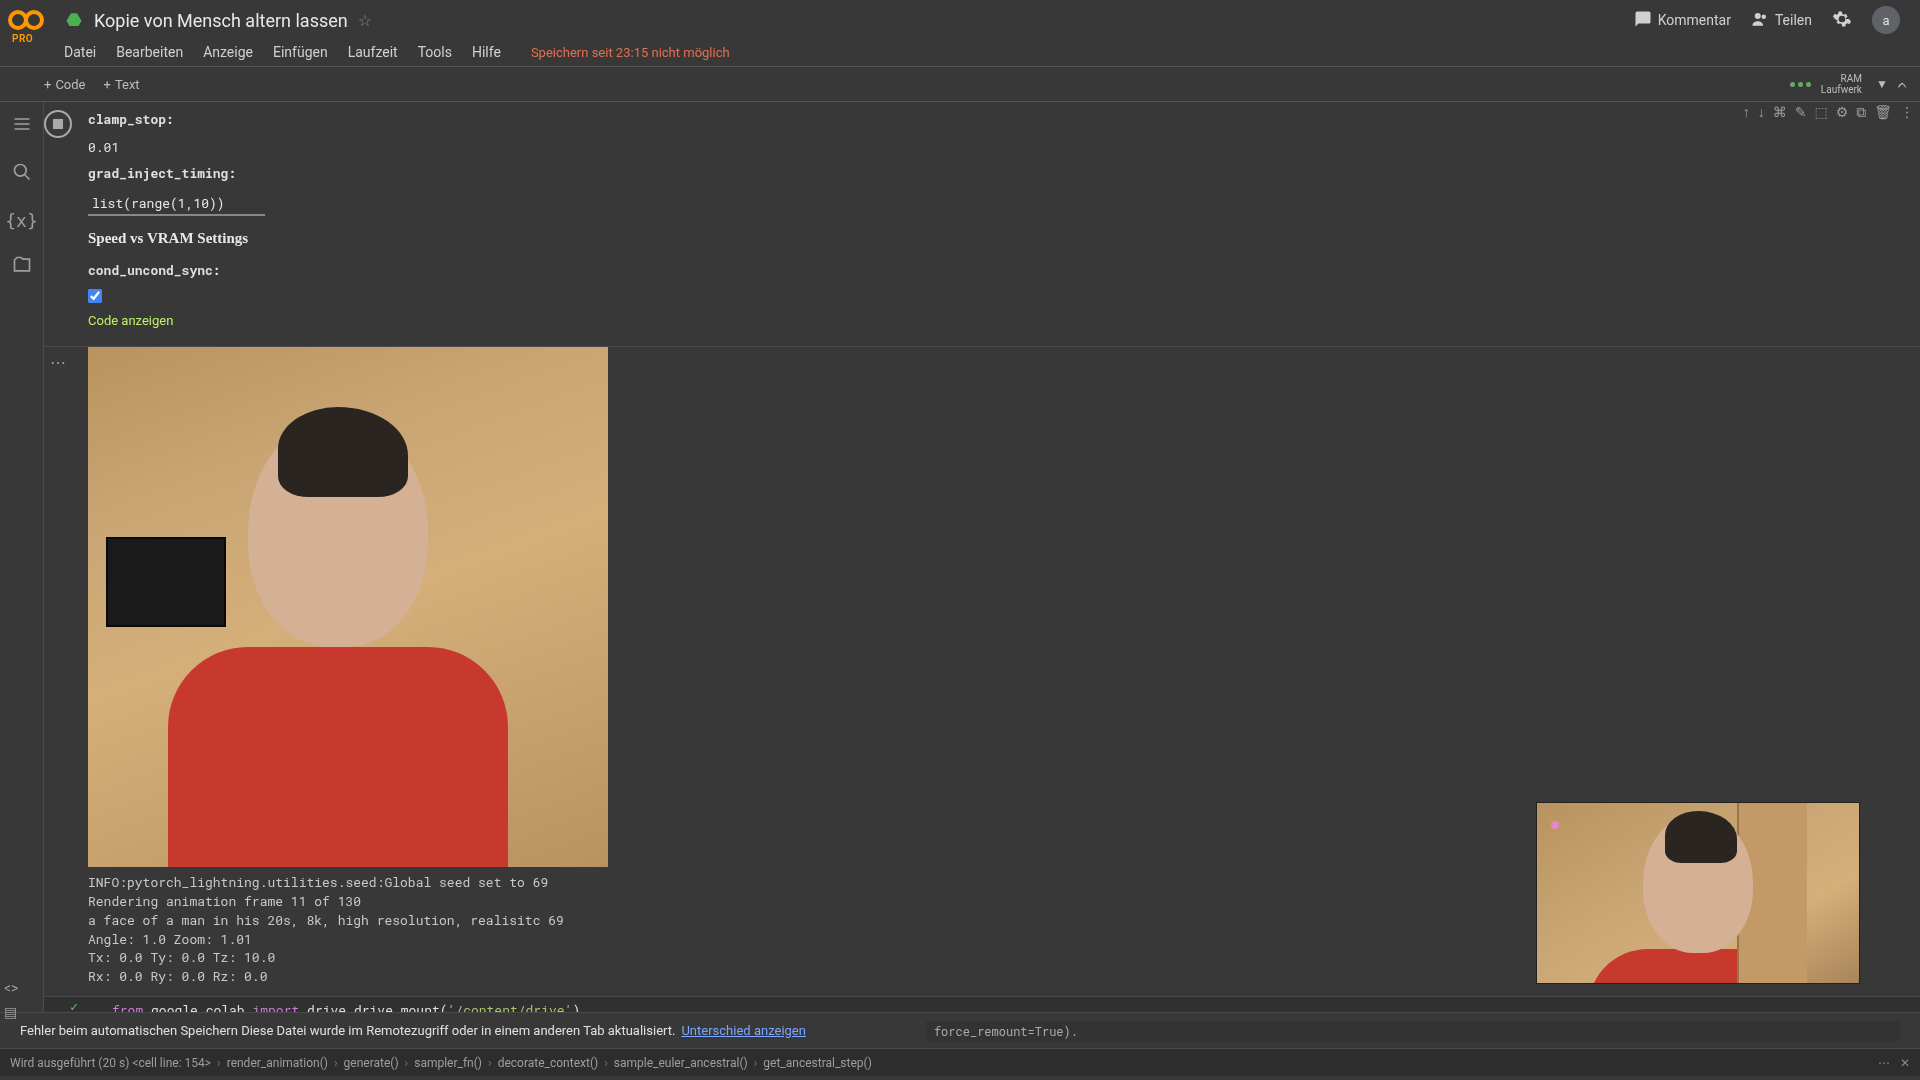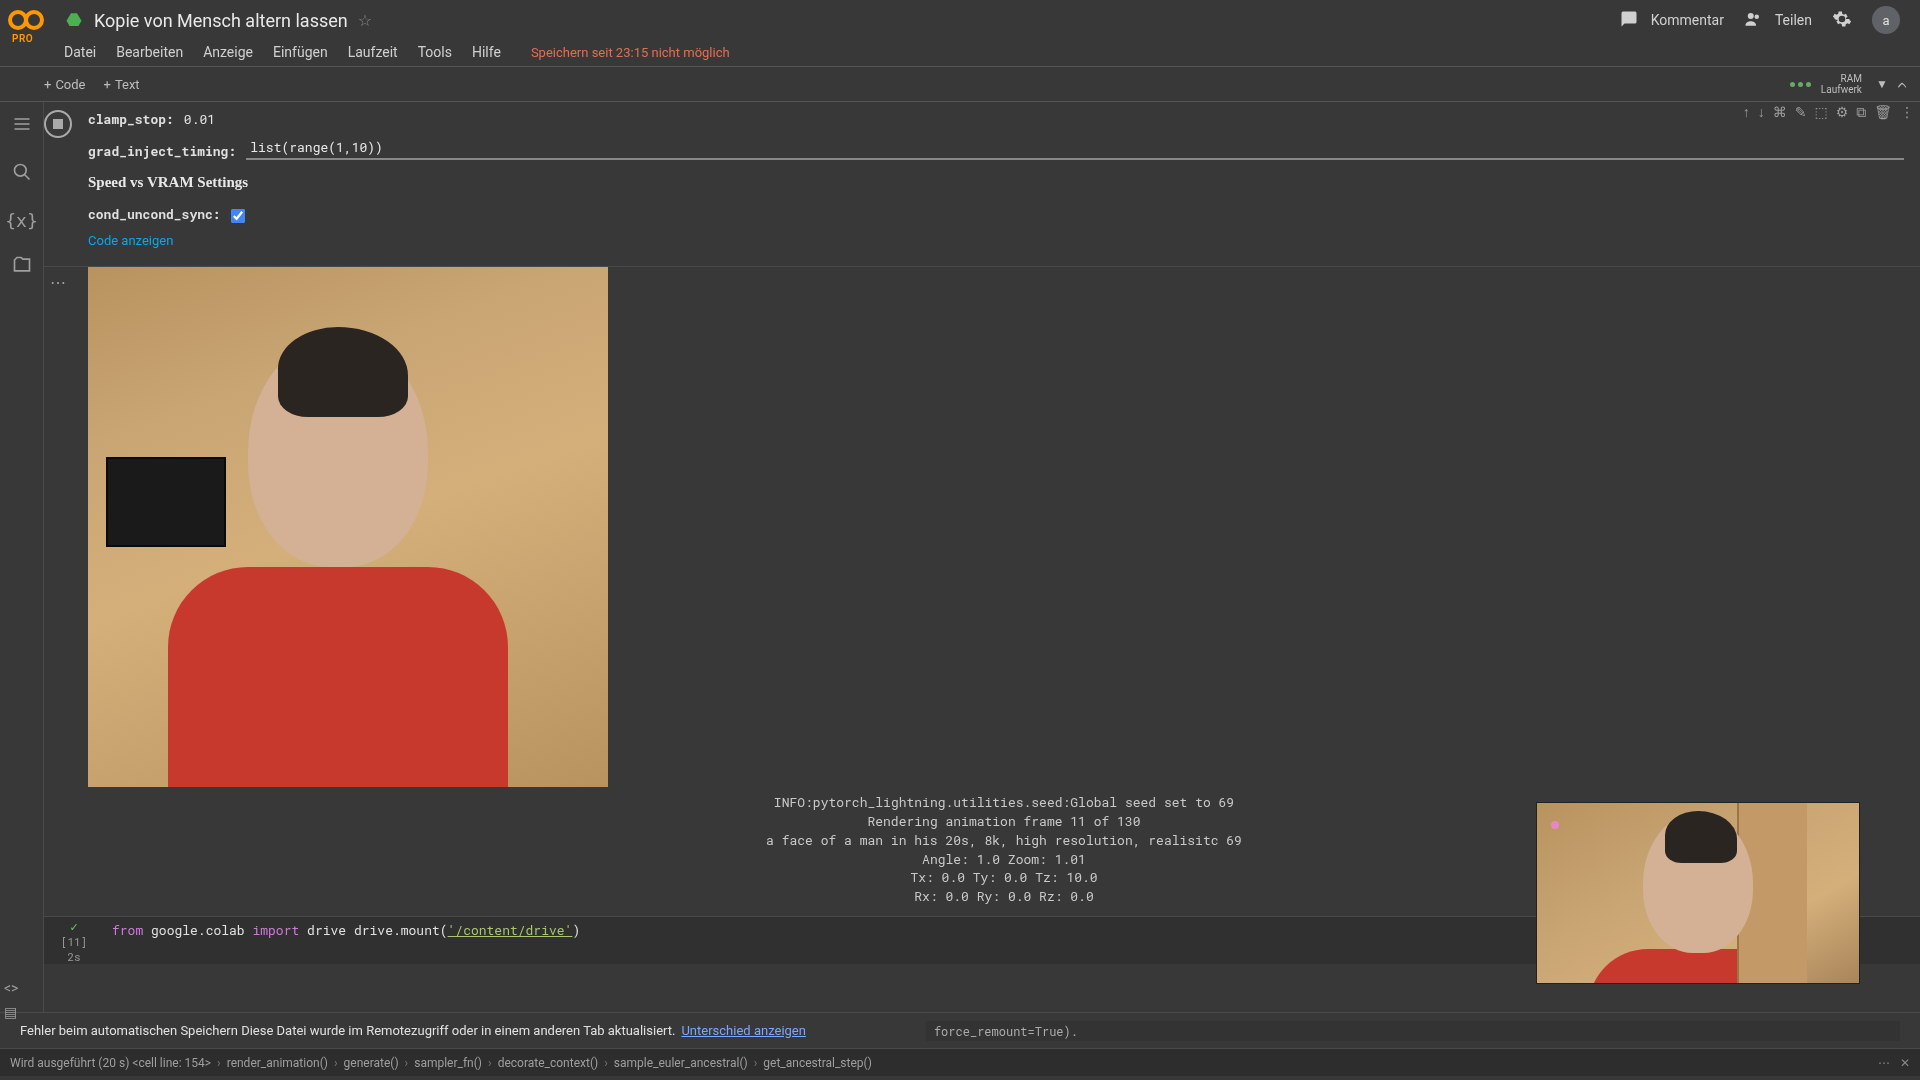--- a/index.html
+++ b/index.html
@@ -44,21 +44,21 @@
   font-weight: 600;
   letter-spacing: 0.5px;
   margin-top: 16px;
 }
 .doc-icon { width: 20px; height: 20px; display:flex; align-items:center; justify-content:center; }
 .doc-icon svg { width: 18px; height: 18px; }
 .title-area { display:flex; align-items:center; gap:10px; }
 .title-area h1 { font-size: 18px; font-weight: 400; color:#e8e8e8; }
 .star-icon { color:#8a8a8a; font-size:16px; }
 .header-right { margin-left:auto; display:flex; align-items:center; gap:20px; padding-right:12px; }
-.hdr-btn { display:flex; align-items:center; gap:13px; color:#d0d0d0; cursor:pointer; }
+.hdr-btn { display:flex; align-items:center; gap:6px; color:#d0d0d0; cursor:pointer; }
 .avatar-circle { width:28px; height:28px; border-radius:50%; background:#5f6368; display:flex; align-items:center; justify-content:center; font-size:13px; }
 
 
 .menubar {
   display:flex;
   align-items:center;
   gap:20px;
   padding: 4px 8px 6px 64px;
   font-size:14px;
   color:#d0d0d0;
@@ -113,36 +113,36 @@
   margin-top:4px;
   background:#3a3a3a;
 }
 .run-stop { width:10px; height:10px; background:#aaa; }
 .cell-body { flex:1; padding:4px 16px 8px 16px; position:relative; }
 .cell-actions {
   position:absolute; top:2px; right:6px;
   display:flex; gap:8px; color:#9e9e9e;
 }
 .cell-actions span { cursor:pointer; font-size:14px; }
-.form-row { display:flex; align-items:flex-end; gap:10px; padding:4px 0; font-family:"Roboto Mono", monospace; font-size:13px; }
+.form-row { display:flex; align-items:flex-start; gap:10px; padding:4px 0; font-family:"Roboto Mono", monospace; font-size:13px;flex-direction:column; }
 .form-row .label { font-weight:700; color:#e0e0e0; }
 .form-row .value-static { color:#e0e0e0; }
 .form-row .value-input {
   background:transparent;
   border:none;
   border-bottom:1px solid #888;
   color:#e8e8e8;
   font-family:"Roboto Mono", monospace;
   font-size:13px;
   padding:2px 4px;
   width:100%;
 }
 .input-wrap { flex:1; border-bottom:1px solid #888; }
 .section-heading { font-weight:700; font-size:15px; color:#e8e8e8; padding:10px 0 4px 0; font-family:Liberation Serif, serif;}
-.code-link { color:#0ea5e9; cursor:pointer; font-size:13px; padding:6px 0 10px 0; display:inline-block;}
+.code-link { color:#bef264; cursor:pointer; font-size:13px; padding:6px 0 10px 0; display:inline-block;}
 .output-area { display:flex; }
 .output-gutter { width:28px; display:flex; justify-content:center; padding-top:6px;}
 .output-dots { color:#9e9e9e; cursor:pointer; font-size:16px; }
 .output-body { flex:1; padding:0 0 10px 16px; }
 .output-img {
   width:520px; height:520px;
   background: linear-gradient(160deg,#b8935f 0%,#c9a574 25%,#d4af7a 50%,#b8935f 100%);
   position:relative;
   overflow:hidden;
 }
@@ -176,21 +176,20 @@
   background:#1a1a1a;
   border:2px solid #0a0a0a;
 }
 .term-output {
   font-family:"Roboto Mono",Consolas,monospace;
   font-size:13px;
   color:#c8c8c8;
   line-height:1.45;
   white-space:pre;
   padding-top:6px;
-  text-align:center;
 }
 .progress-bar-bg { display:inline-block; background:#555; height:12px; vertical-align:middle;}
 .progress-bar-fg { display:inline-block; background:#ddd; height:12px; vertical-align:middle;}
 
 
 .code-cell { display:flex; border-top:1px solid #4a4a4a; background:#303030; }
 .code-gutter { width:60px; display:flex; flex-direction:column; align-items:center; padding-top:4px; color:#8a8; font-size:11px;}
 .code-gutter .check { color:#6c6; }
 .code-gutter .num { font-family:"Roboto Mono",monospace; color:#999; }
 .code-body { flex:1; padding:4px 8px; font-family:"Roboto Mono",Consolas,monospace; font-size:13px; line-height:1.5; }

